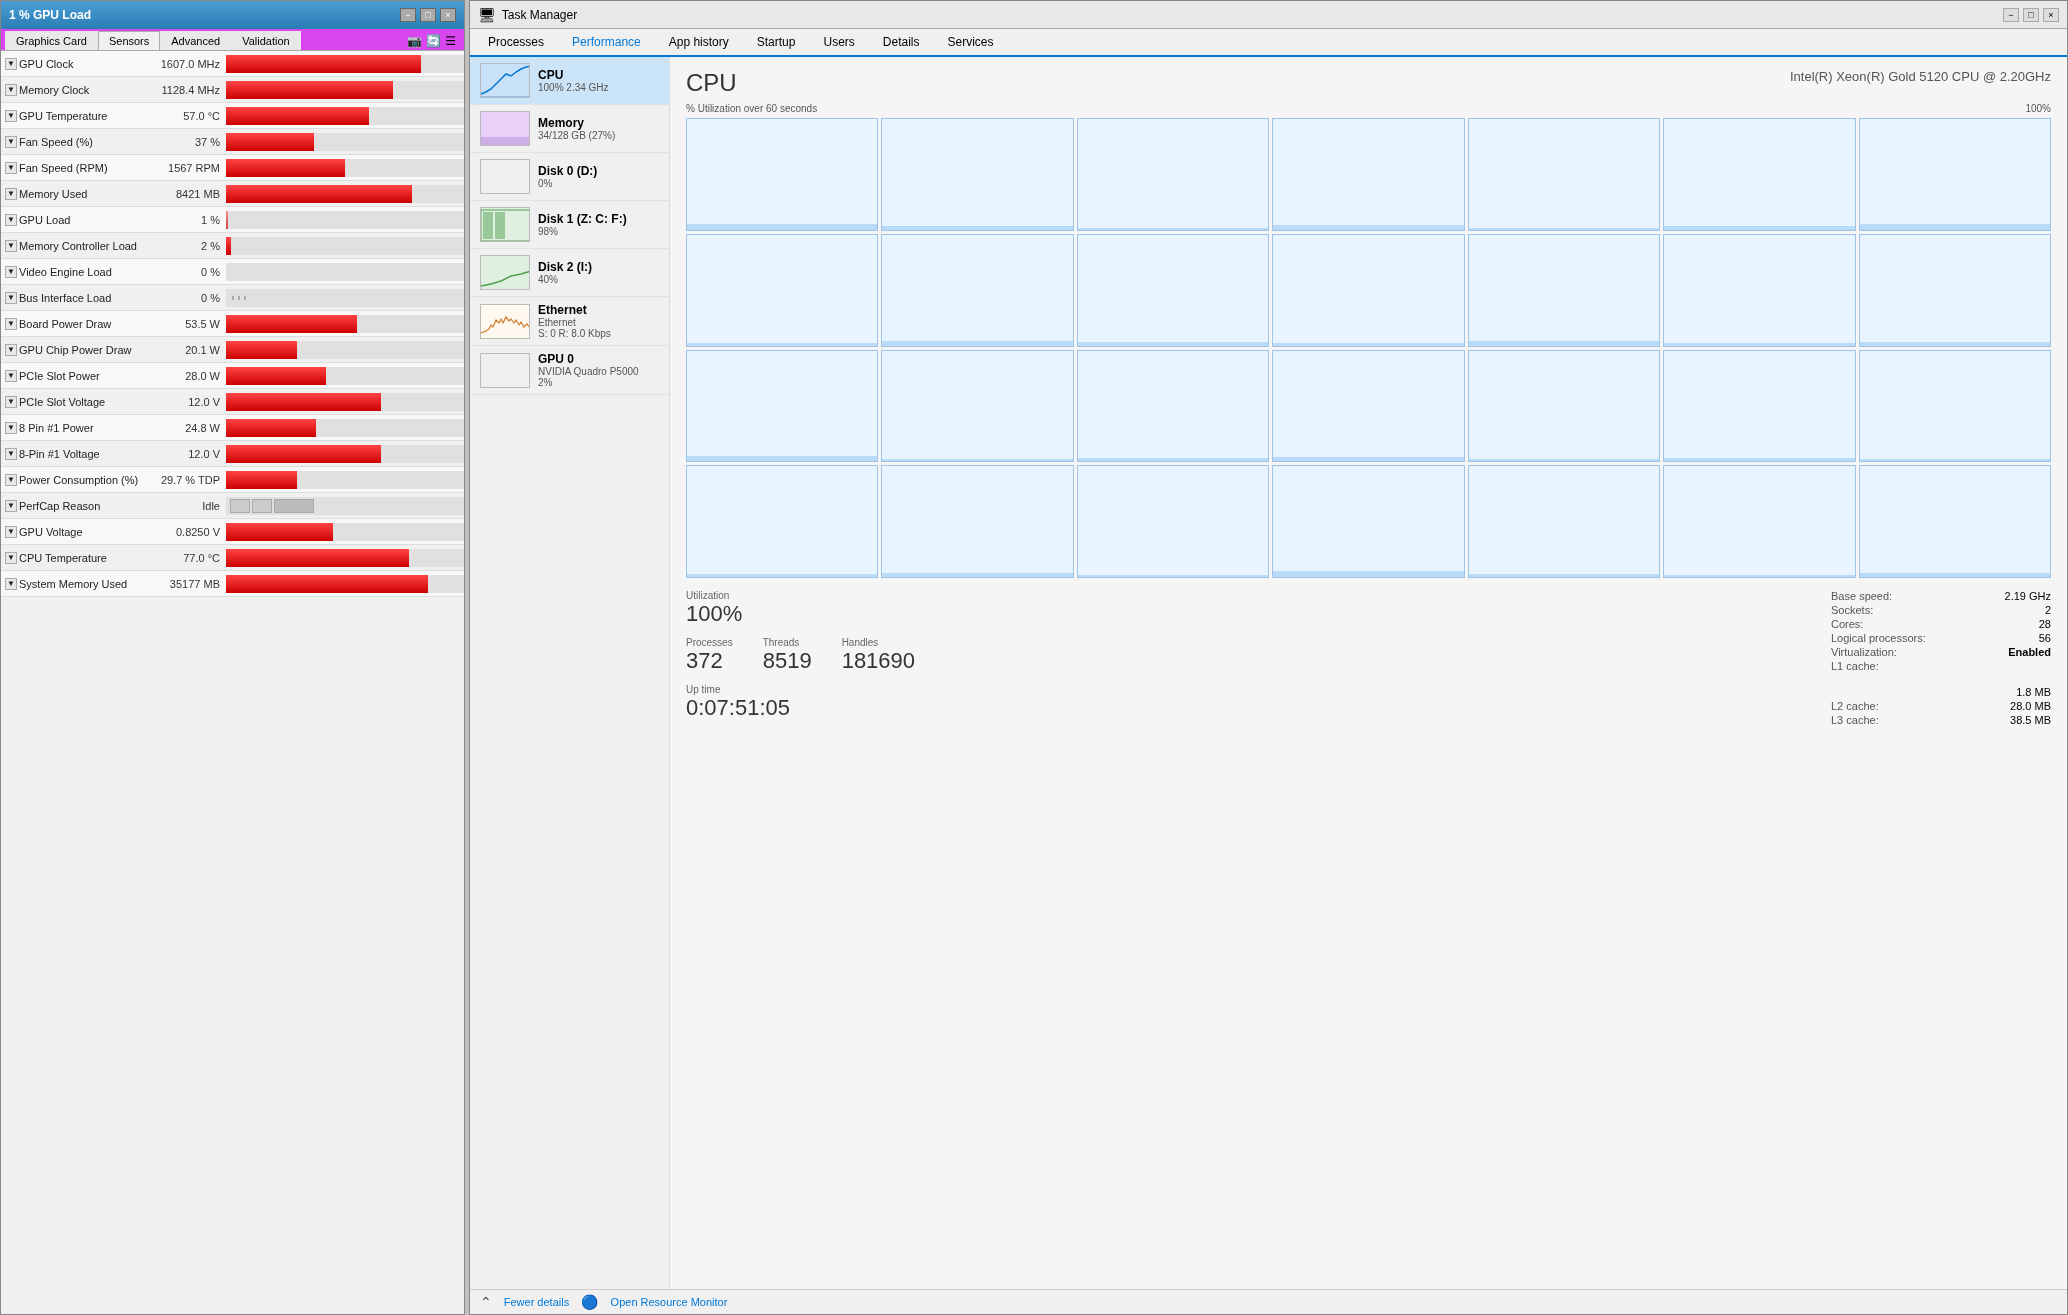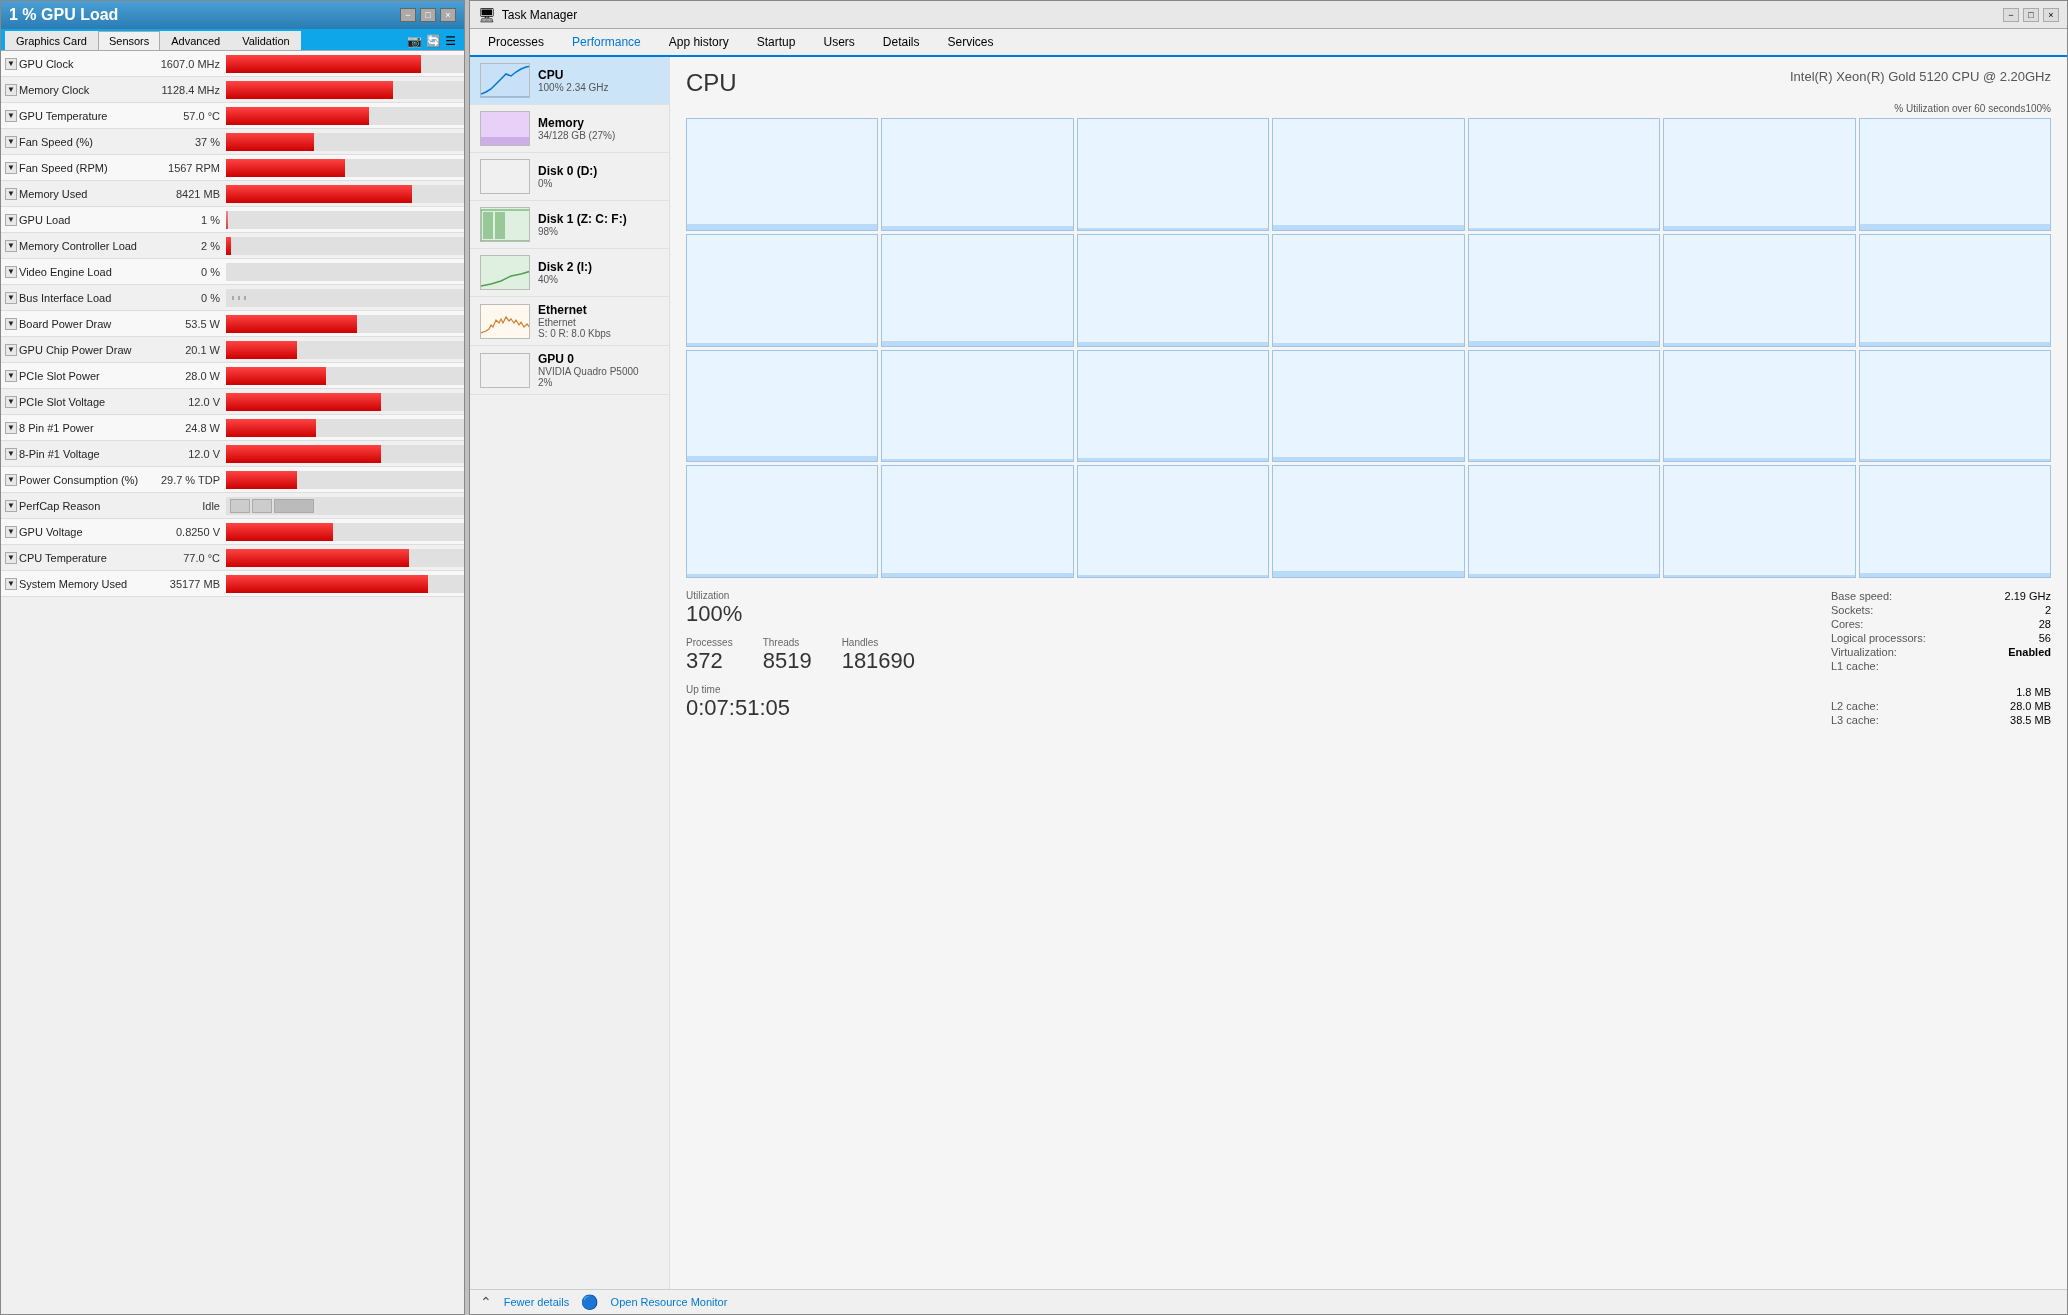--- a/index.html
+++ b/index.html
@@ -17,25 +17,25 @@
     }
     .gpuz-titlebar {
       background: linear-gradient(to bottom, #4a9fd4, #2a7db4);
       color: white;
       padding: 4px 8px;
       display: flex;
       align-items: center;
       justify-content: space-between;
       height: 28px;
     }
-    .gpuz-titlebar-title { font-size: 16px; font-weight: bold; text-align: right; }
+    .gpuz-titlebar-title { font-size: 12px; font-weight: bold; text-align: right; }
     .gpuz-titlebar-controls { display: flex; gap: 4px; }
     .gpuz-titlebar-btn { width: 16px; height: 14px; background: #aaa; border: 1px solid #666; font-size: 9px; display: flex; align-items: center; justify-content: center; cursor: pointer; }
     .gpuz-tabs {
-      background: #0ea5e9;
+      background: #d946ef;
       display: flex;
       border-bottom: 1px solid #aaa;
       padding: 2px 4px 0;
     }
     .gpuz-tab {
       padding: 3px 10px;
       font-size: 11px;
       cursor: pointer;
       border: 1px solid transparent;
       border-bottom: none;
@@ -187,21 +187,21 @@
       overflow: auto;
     }
     .cpu-header {
       display: flex;
       justify-content: space-between;
       align-items: flex-start;
       margin-bottom: 6px;
     }
     .cpu-title { font-size: 24px; font-weight: 300; color: #333; }
     .cpu-model { font-size: 13px; color: #555; text-align: right; }
-    .cpu-chart-label { font-size: 10px; color: #555; margin-bottom: 4px; display: flex; justify-content: flex-end; }
+    .cpu-chart-label { font-size: 10px; color: #555; margin-bottom: 4px; display: flex; justify-content: space-between; }
     .cpu-grid {
       display: grid;
       grid-template-columns: repeat(7, 1fr);
       grid-template-rows: repeat(4, 1fr);
       gap: 3px;
       height: 460px;
       margin-bottom: 12px;
     }
     .cpu-core {
       background: #e8f4ff;

